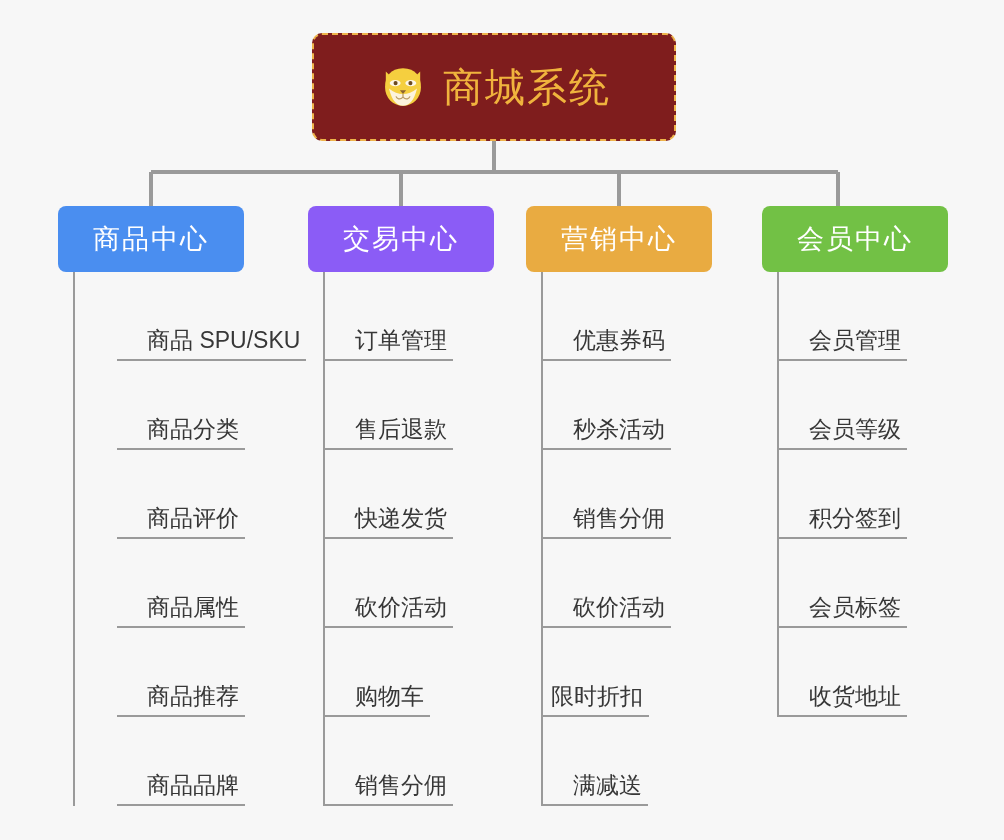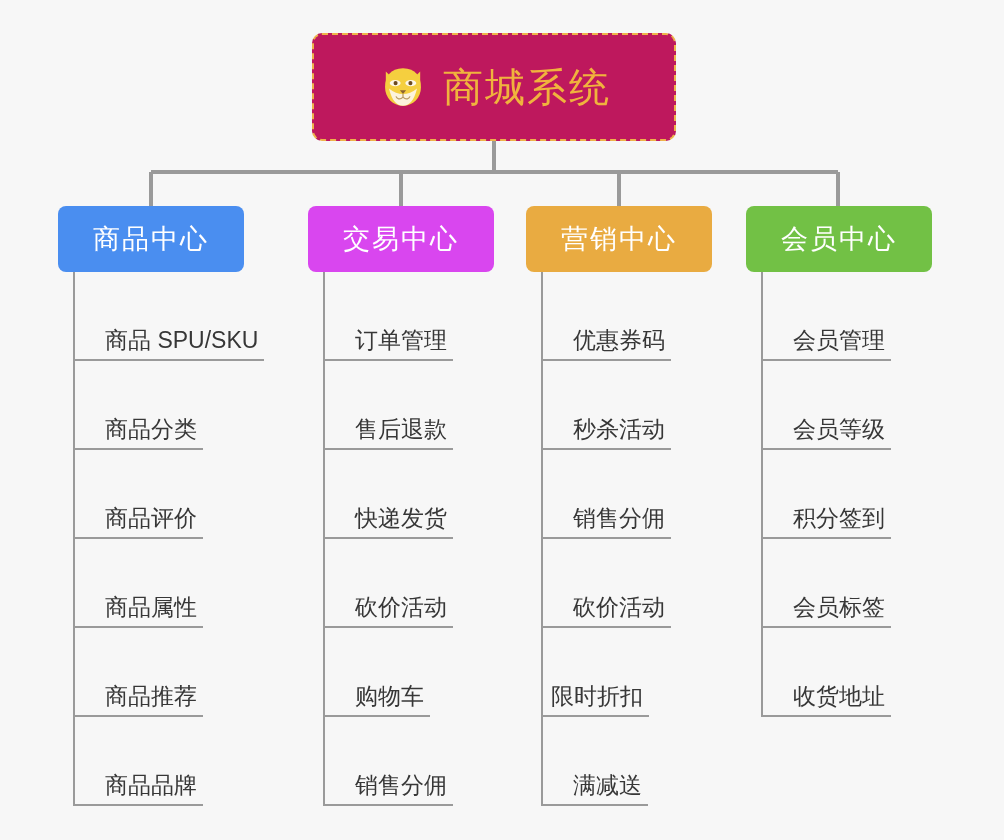--- a/index.html
+++ b/index.html
@@ -63,21 +63,21 @@
   }
 
   
   .column {
     position: absolute;
     top: 206px;
   }
   .col-0 { left: 58px; }
   .col-1 { left: 308px; }
   .col-2 { left: 526px; }
-  .col-3 { left: 746px; }
+  .col-3 { left: 762px; }
 
   .cat-header {
     box-sizing: border-box;
     height: 66px;
     border-radius: 8px;
     display: flex;
     align-items: center;
     justify-content: center;
     color: #ffffff;
     font-size: 27px;
@@ -126,21 +126,21 @@
     <g stroke="#9a9a9a" stroke-width="4" fill="none" stroke-linecap="butt">
       <path d="M494,141 L494,172"></path>
       <path d="M151,172 L838,172"></path>
       <path d="M151,172 L151,206"></path>
       <path d="M401,172 L401,206"></path>
       <path d="M619,172 L619,206"></path>
       <path d="M838,172 L838,206"></path>
     </g>
   </svg>
 
-  <div class="root-node" style="background: #be185d; border-color: rgb(238, 180, 74); border-style: dashed;">
+  <div class="root-node" style="background: #7f1d1d; border-color: rgb(238, 180, 74); border-style: dashed;">
     <svg class="root-emoji" viewBox="0 0 64 64" aria-hidden="true">
       <path d="M10 12 L10 30 L22 24 Z" fill="#f5cf3f"></path>
       <path d="M54 12 L54 30 L42 24 Z" fill="#f5cf3f"></path>
       <path d="M32 8 C48 8 55 19 55 32 C55 46 45 56 32 56 C19 56 9 46 9 32 C9 19 16 8 32 8 Z" fill="#f5cf3f"></path>
       <path d="M14 34 C18 50 24 56 32 56 C40 56 46 50 50 34 C44 39 38 41 32 41 C26 41 20 39 14 34 Z" fill="#fcf3dd"></path>
       <ellipse cx="22" cy="27" rx="7" ry="4" fill="#fdf7e6"></ellipse>
       <ellipse cx="42" cy="27" rx="7" ry="4" fill="#fdf7e6"></ellipse>
       <ellipse cx="22.5" cy="27" rx="2.6" ry="2.8" fill="#6b4a20"></ellipse>
       <ellipse cx="41.5" cy="27" rx="2.6" ry="2.8" fill="#6b4a20"></ellipse>
       <path d="M28 36 L36 36 L32 41 Z" fill="#8c6430"></path>
@@ -148,21 +148,21 @@
       <path d="M32 45 C28 49 24 47 23 44" stroke="#b99a62" stroke-width="1.6" fill="none"></path>
       <path d="M32 45 C36 49 40 47 41 44" stroke="#b99a62" stroke-width="1.6" fill="none"></path>
     </svg>
     <span class="root-label" style="color: rgb(240, 179, 61);">商城系统</span>
   </div>
 
   <div class="column col-0">
     <div class="cat-header" style="background: rgb(74, 142, 240); color: rgb(255, 255, 255);">
       <span>商品中心</span>
     </div>
-    <ul class="leaf-list" style="border-left-color: rgb(154, 154, 154);">
+    <ul class="leaf-list" style="border-left-color: rgb(154, 154, 154); padding-left: 42px;">
       <li class="leaf-item">
           <span class="leaf-text" style="border-bottom-color: rgb(154, 154, 154);">商品 SPU/SKU</span>
         </li>
       <li class="leaf-item">
           <span class="leaf-text" style="border-bottom-color: rgb(154, 154, 154);">商品分类</span>
         </li>
       <li class="leaf-item">
           <span class="leaf-text" style="border-bottom-color: rgb(154, 154, 154);">商品评价</span>
         </li>
       <li class="leaf-item">
@@ -171,21 +171,21 @@
       <li class="leaf-item">
           <span class="leaf-text" style="border-bottom-color: rgb(154, 154, 154);">商品推荐</span>
         </li>
       <li class="leaf-item">
           <span class="leaf-text" style="border-bottom-color: rgb(154, 154, 154);">商品品牌</span>
         </li>
     </ul>
   </div>
 
   <div class="column col-1">
-    <div class="cat-header" style="background: #d946ef; color: rgb(255, 255, 255);">
+    <div class="cat-header" style="background: #8b5cf6; color: rgb(255, 255, 255);">
       <span>交易中心</span>
     </div>
     <ul class="leaf-list" style="border-left-color: rgb(154, 154, 154);">
       <li class="leaf-item">
           <span class="leaf-text" style="border-bottom-color: rgb(154, 154, 154);">订单管理</span>
         </li>
       <li class="leaf-item">
           <span class="leaf-text" style="border-bottom-color: rgb(154, 154, 154);">售后退款</span>
         </li>
       <li class="leaf-item">

